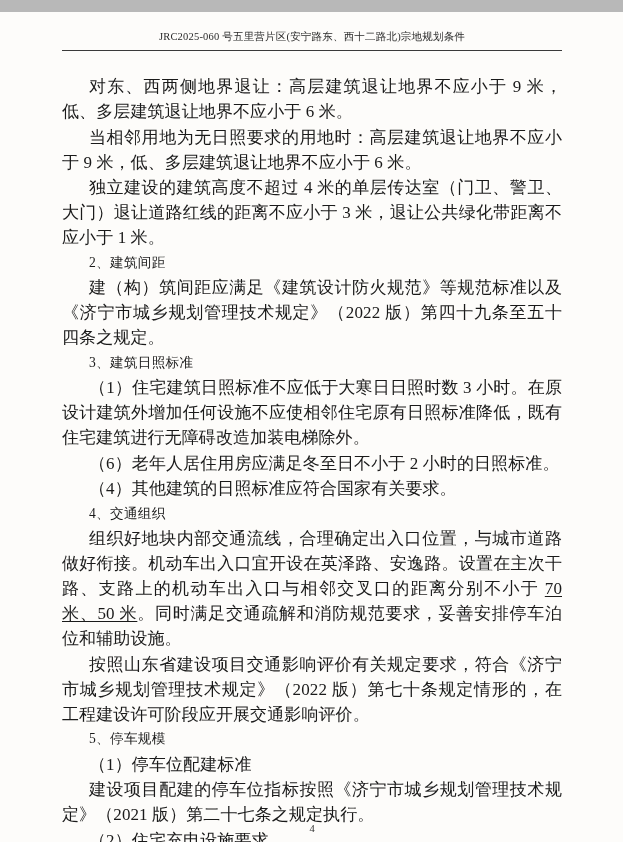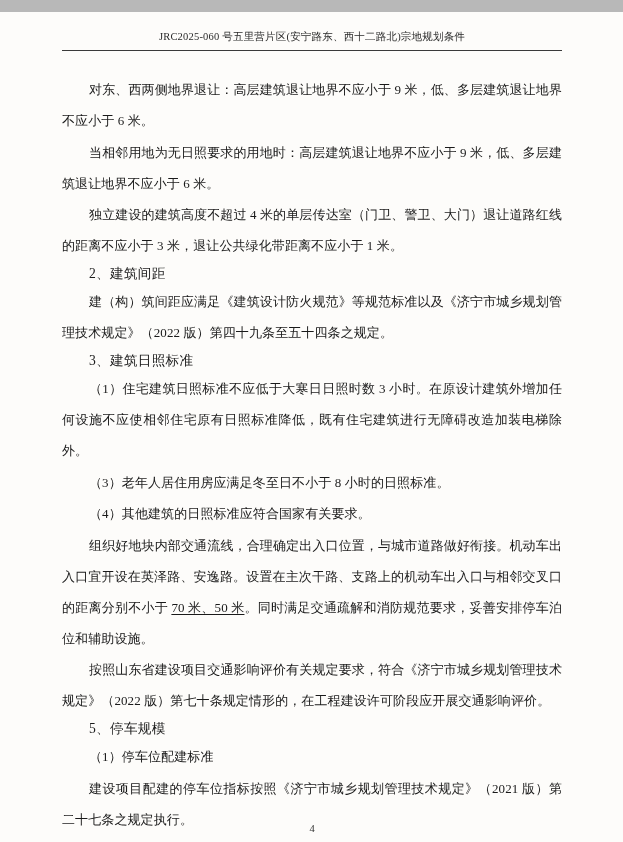--- a/index.html
+++ b/index.html
@@ -44,22 +44,22 @@
     background: #3a3a3a;
   }
   .body {
     position: absolute;
     top: 62px;
     left: 0;
     width: 500px;
   }
   p.para {
     margin: 0 0 0.5px 0;
-    font-size: 13px;
-    line-height: 31px;
+    font-size: 17px;
+    line-height: 25px;
     text-align: justify;
     text-justify: inter-ideograph;
     letter-spacing: 0.1px;
   }
   p.indent2 {
     text-indent: 27px;
   }
   p.heading {
     margin: 0;
     font-size: 13.6px;
@@ -95,23 +95,24 @@
 
       <p class="para indent2">对东、西两侧地界退让：高层建筑退让地界不应小于 9 米，低、多层建筑退让地界不应小于 6 米。</p>
       <p class="para indent2">当相邻用地为无日照要求的用地时：高层建筑退让地界不应小于 9 米，低、多层建筑退让地界不应小于 6 米。</p>
       <p class="para indent2">独立建设的建筑高度不超过 4 米的单层传达室（门卫、警卫、大门）退让道路红线的距离不应小于 3 米，退让公共绿化带距离不应小于 1 米。</p>
 
       <p class="heading">2、建筑间距</p>
       <p class="para indent2">建（构）筑间距应满足《建筑设计防火规范》等规范标准以及《济宁市城乡规划管理技术规定》（2022 版）第四十九条至五十四条之规定。</p>
 
       <p class="heading">3、建筑日照标准</p>
       <p class="para indent2">（1）住宅建筑日照标准不应低于大寒日日照时数 3 小时。在原设计建筑外增加任何设施不应使相邻住宅原有日照标准降低，既有住宅建筑进行无障碍改造加装电梯除外。</p>
-      <p class="para indent2">（3）老年人居住用房应满足冬至日不小于 8 小时的日照标准。</p>
+      <p class="para indent2">（6）老年人居住用房应满足冬至日不小于 2 小时的日照标准。</p>
       <p class="para indent2">（4）其他建筑的日照标准应符合国家有关要求。</p>
 
+      <p class="heading">4、交通组织</p>
       <p class="para indent2"><span>组织好地块内部交通流线，合理确定出入口位置，与城市道路做好衔接。机动车出入口宜开设在英泽路、安逸路。设置在主次干路、支路上的机动车出入口与相邻交叉口的距离分别不小于 </span><span class="u">70 米、50 米</span><span>。同时满足交通疏解和消防规范要求，妥善安排停车泊位和辅助设施。</span></p>
       <p class="para indent2">按照山东省建设项目交通影响评价有关规定要求，符合《济宁市城乡规划管理技术规定》（2022 版）第七十条规定情形的，在工程建设许可阶段应开展交通影响评价。</p>
 
       <p class="heading">5、停车规模</p>
       <p class="para indent2">（1）停车位配建标准</p>
       <p class="para indent2">建设项目配建的停车位指标按照《济宁市城乡规划管理技术规定》（2021 版）第二十七条之规定执行。</p>
       <p class="para indent2">（2）住宅充电设施要求</p>
 
     </div>
 

